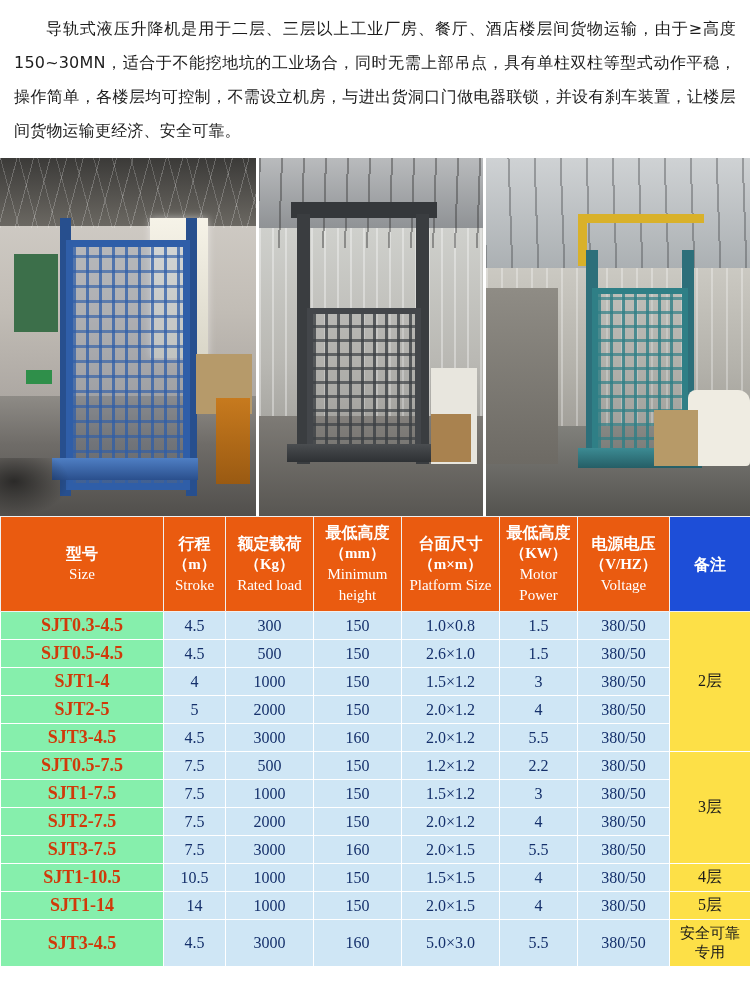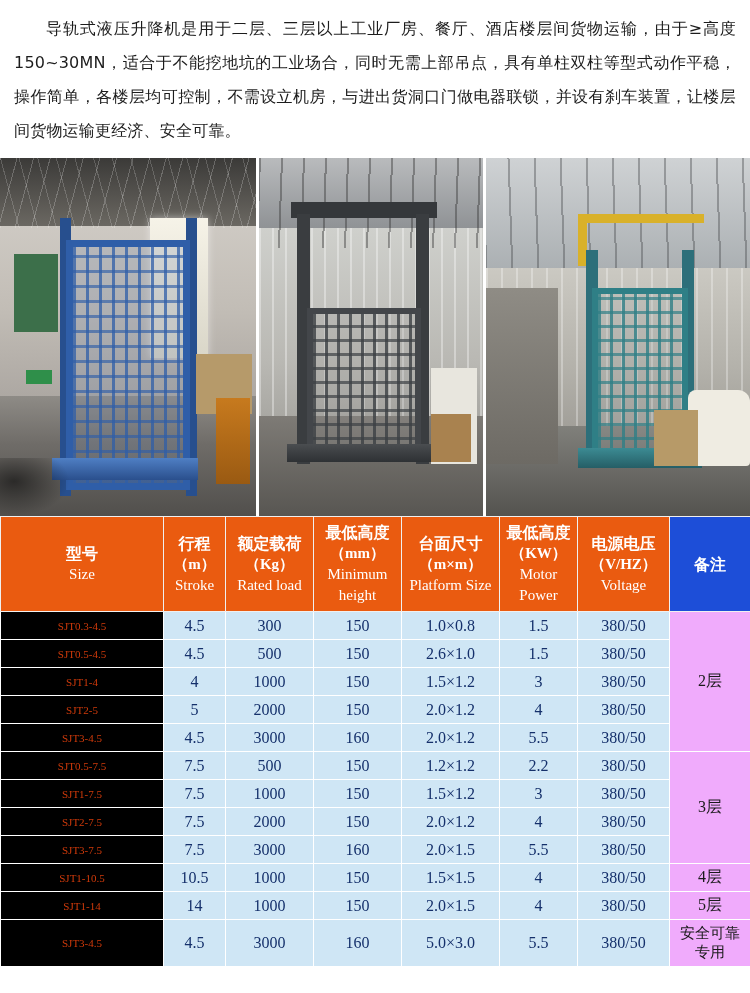--- a/index.html
+++ b/index.html
@@ -282,25 +282,26 @@
     font-size: 16px;
     height: 27px;
     color: #15306b;
     background: #cfe6f5;
     padding: 0 2px;
     white-space: nowrap;
     overflow: hidden;
   }
   table.spec td.model {
     color: #d03a0a;
-    font-size: 11px;
-    background: #000000;
+    font-size: 18px;
+    background: #86efac;
+    font-weight: bold;
   }
   table.spec td.remark {
-    background: #f0abfc;
+    background: #fde047;
     color: #1a1a1a;
     font-size: 16px;
   }
   table.spec tr.last td { height: 46px; }
   table.spec td.remark .two-line {
     display: block;
     font-size: 15px;
     line-height: 19px;
   }
 </style>

